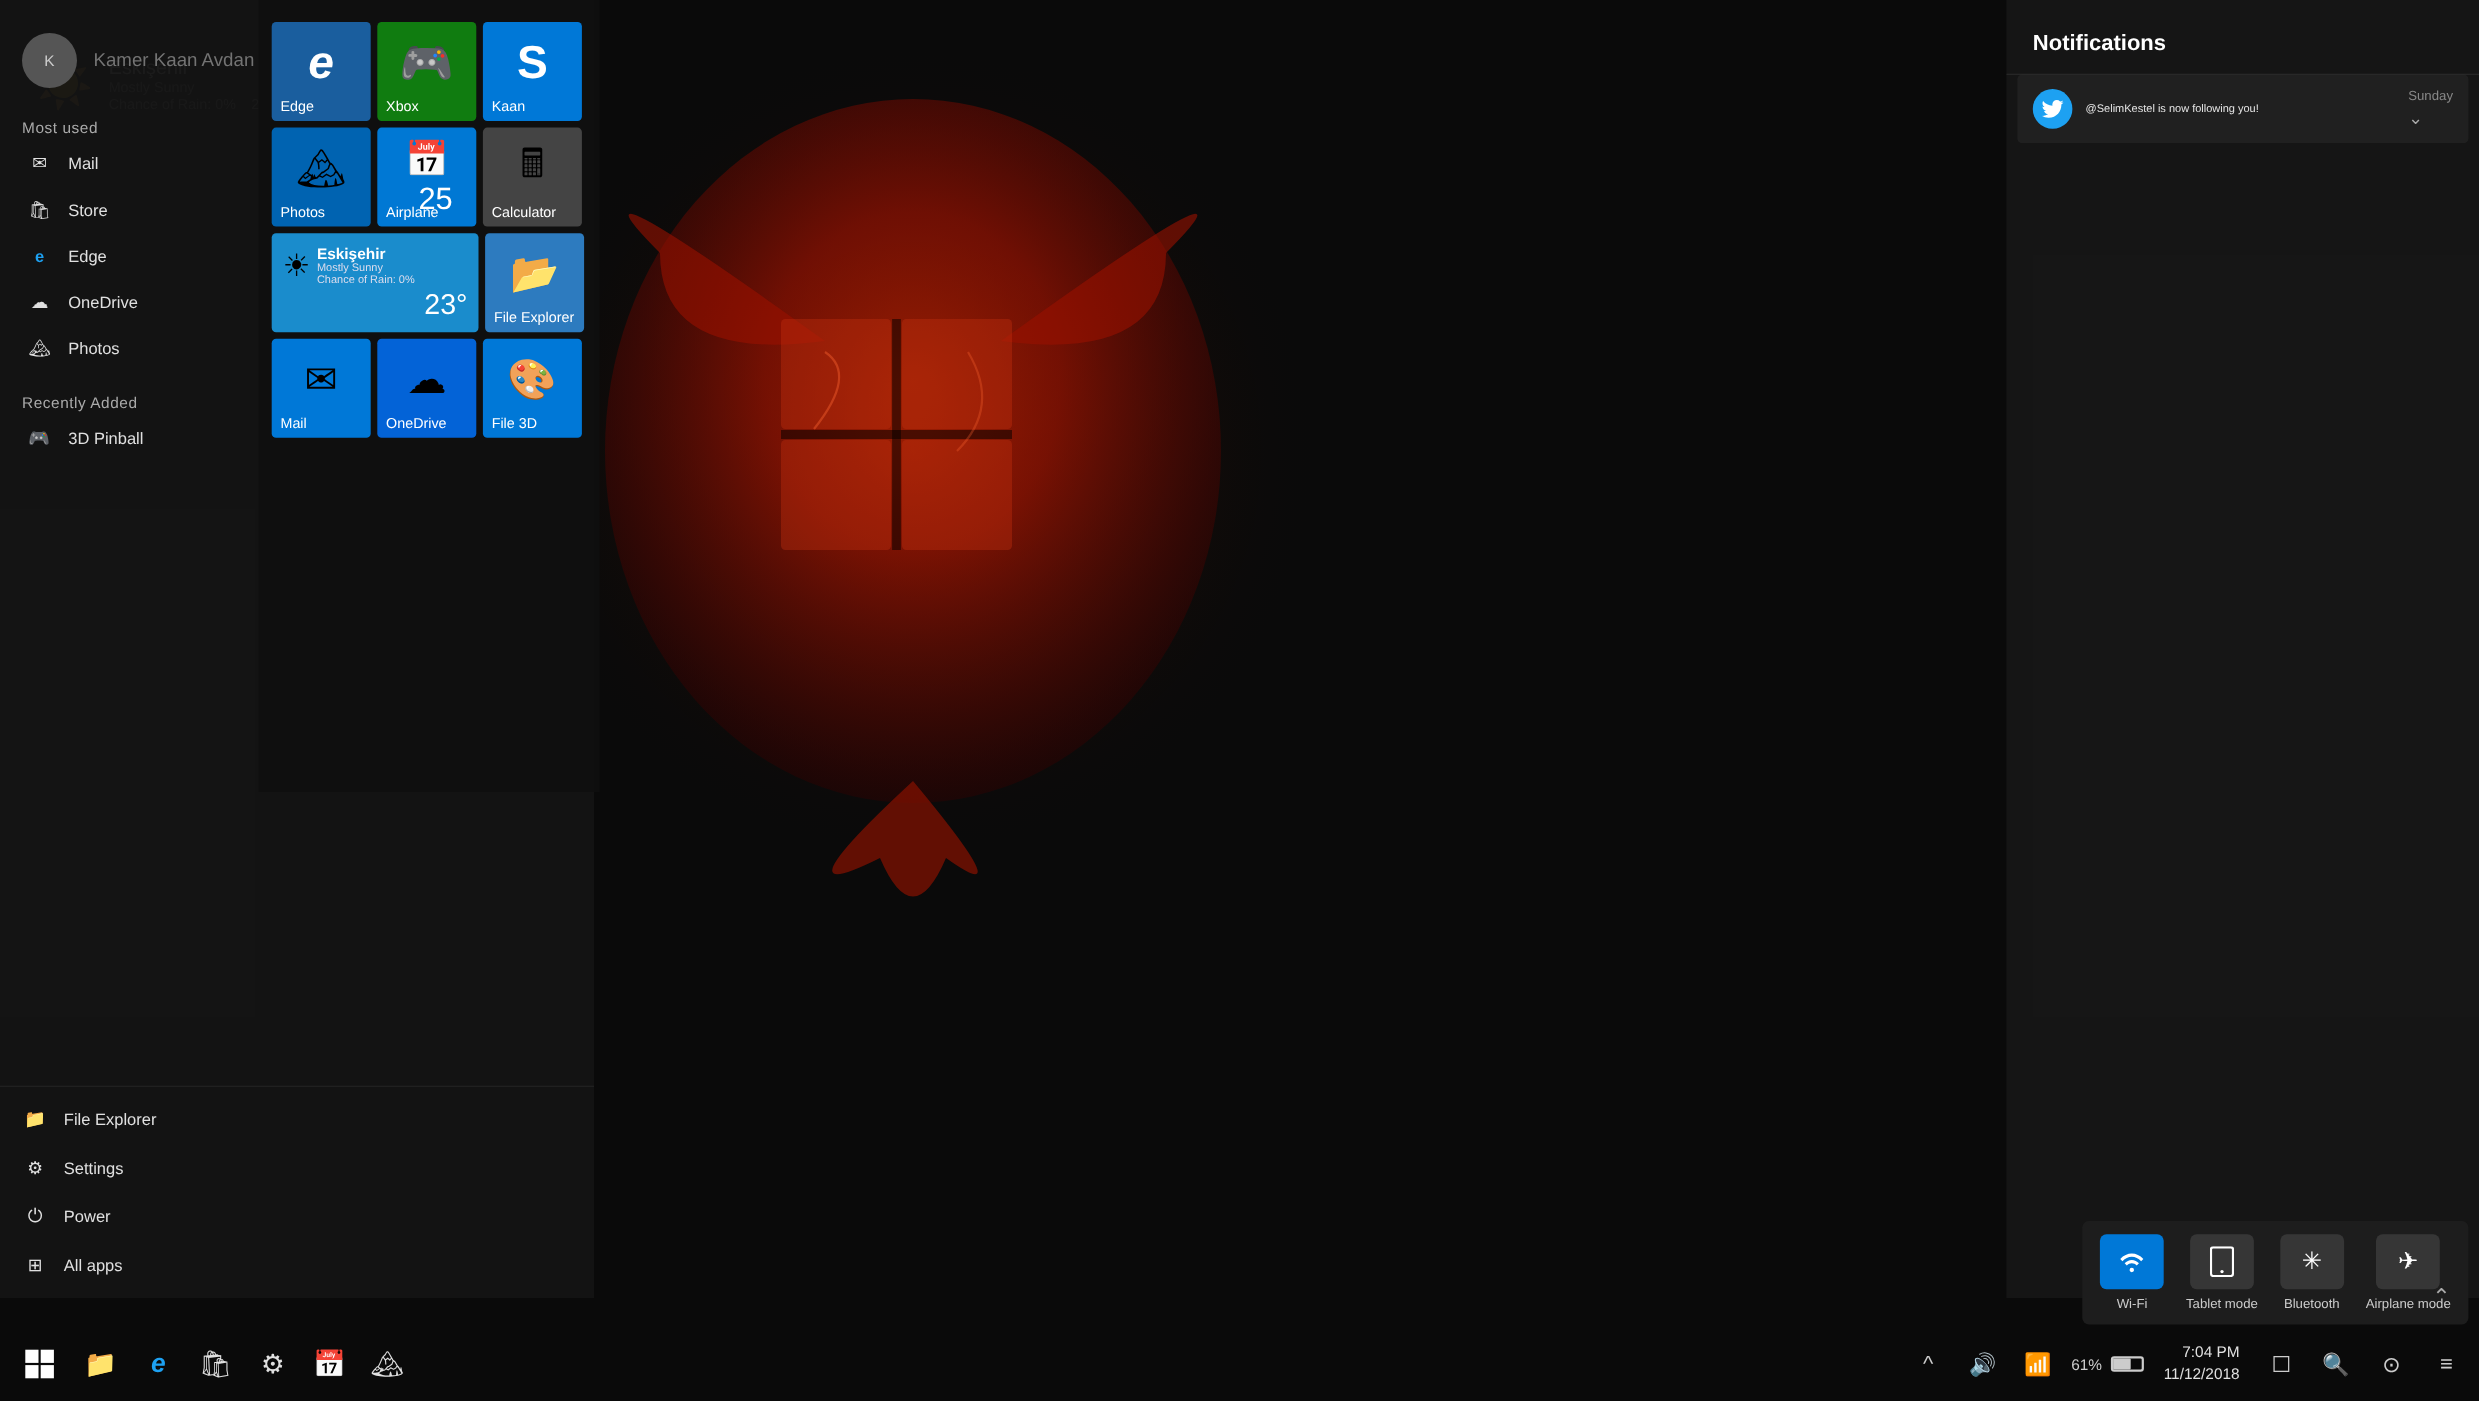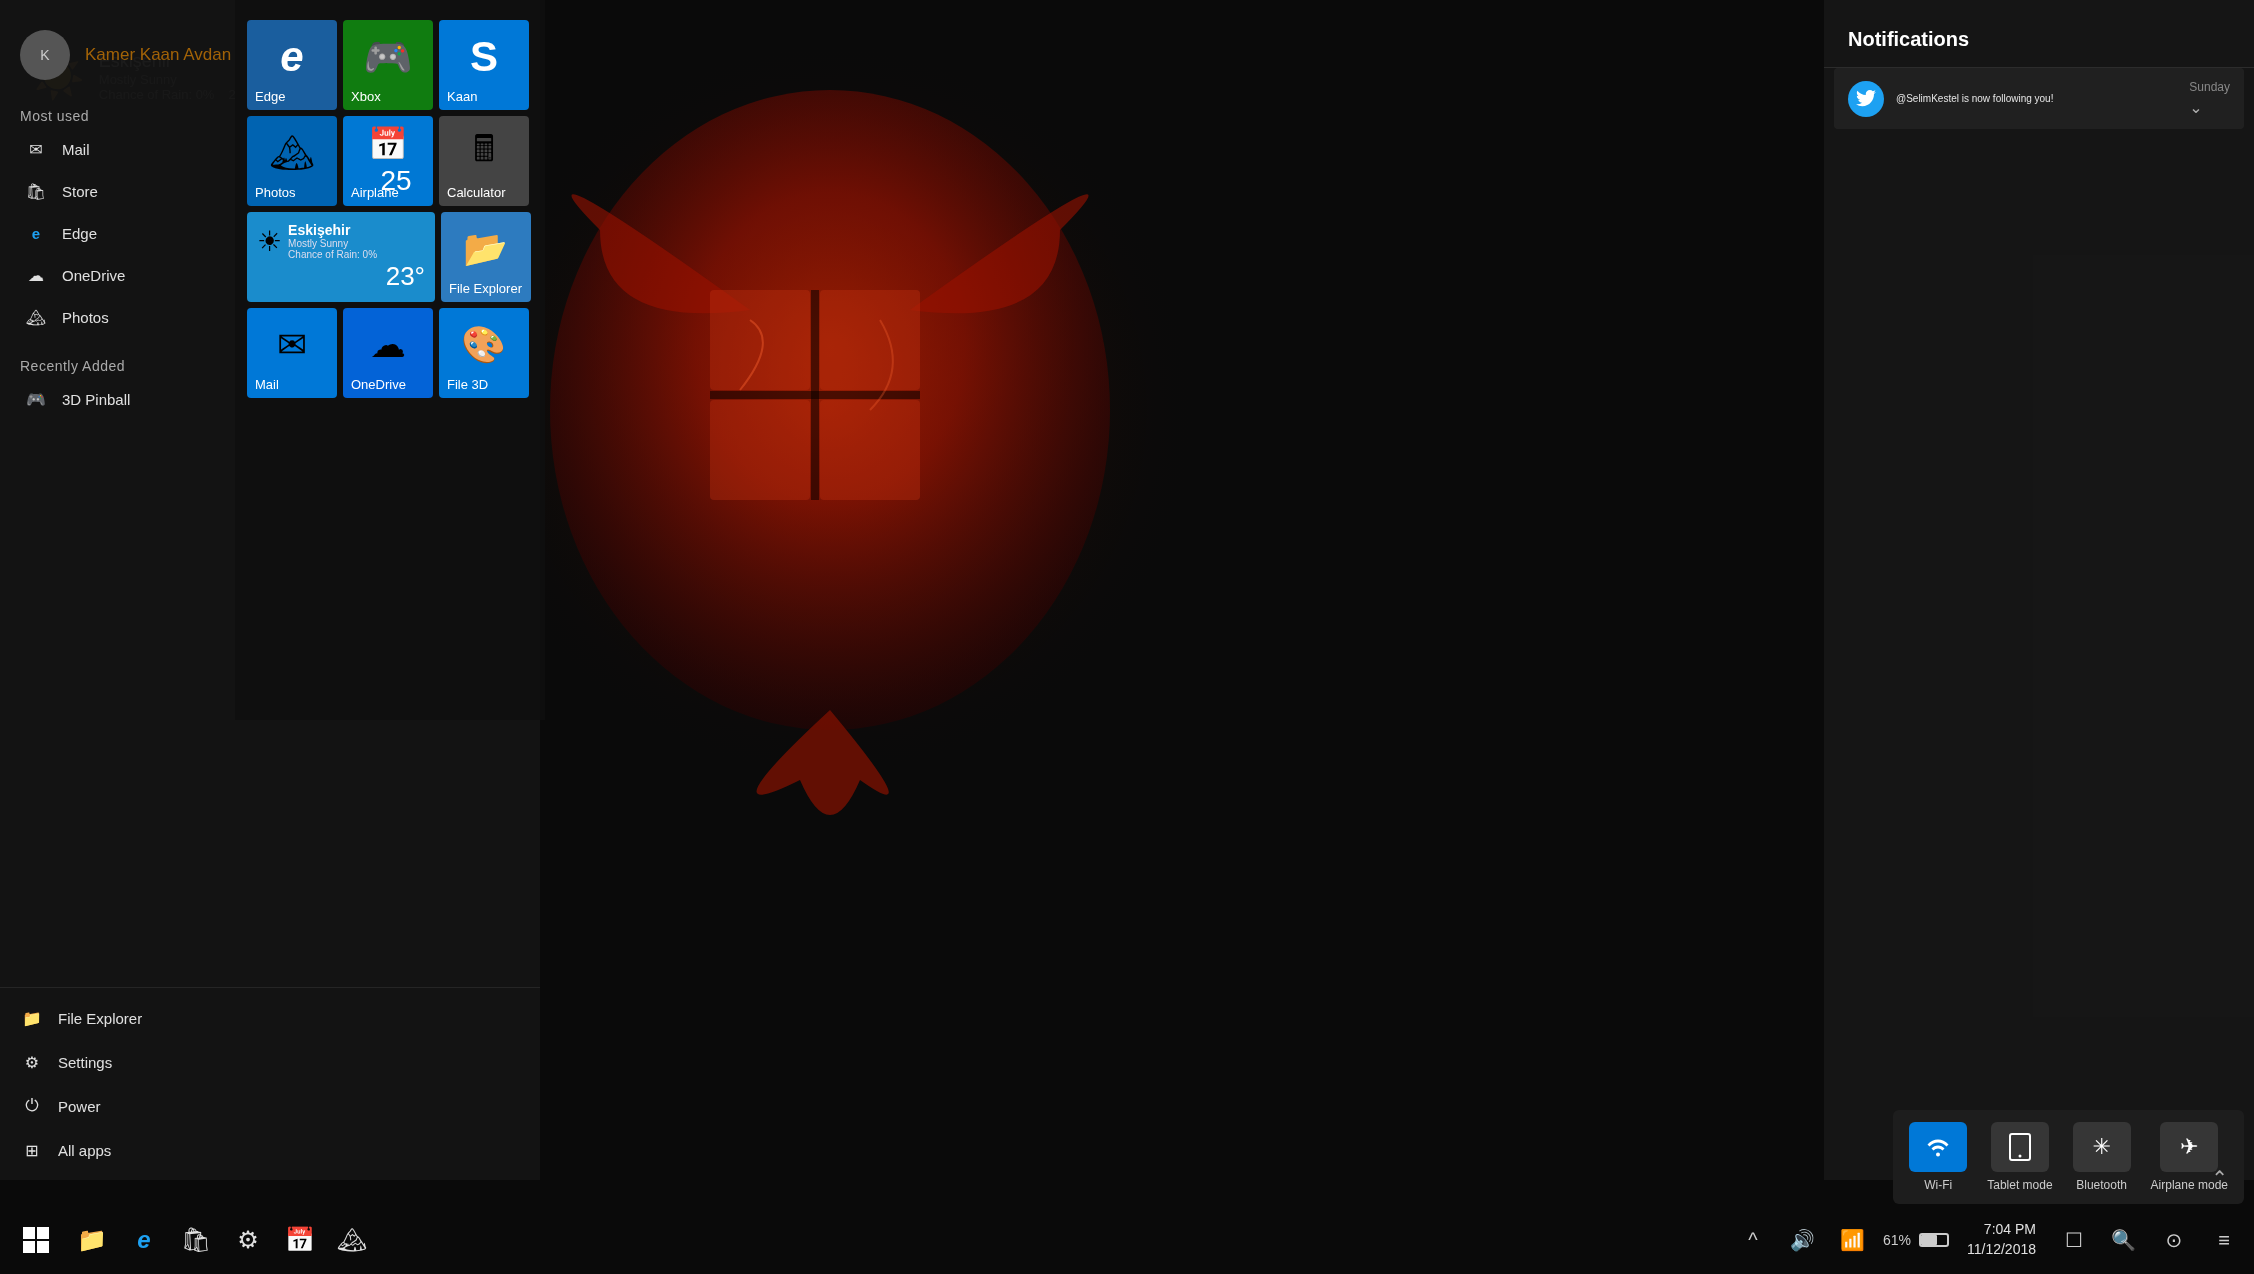--- a/index.html
+++ b/index.html
@@ -46,21 +46,21 @@
       border-radius: 50%;
       background: #555;
       display: flex;
       align-items: center;
       justify-content: center;
       font-size: 22px;
       color: #ccc;
       overflow: hidden;
     }
     .user-name {
-      color: #a16207;
+      color: #737373;
       font-size: 17px;
       font-weight: 400;
     }
 
     
     .section-label {
       color: #aaa;
       font-size: 14px;
       padding: 8px 20px 4px 20px;
       letter-spacing: 0.5px;

